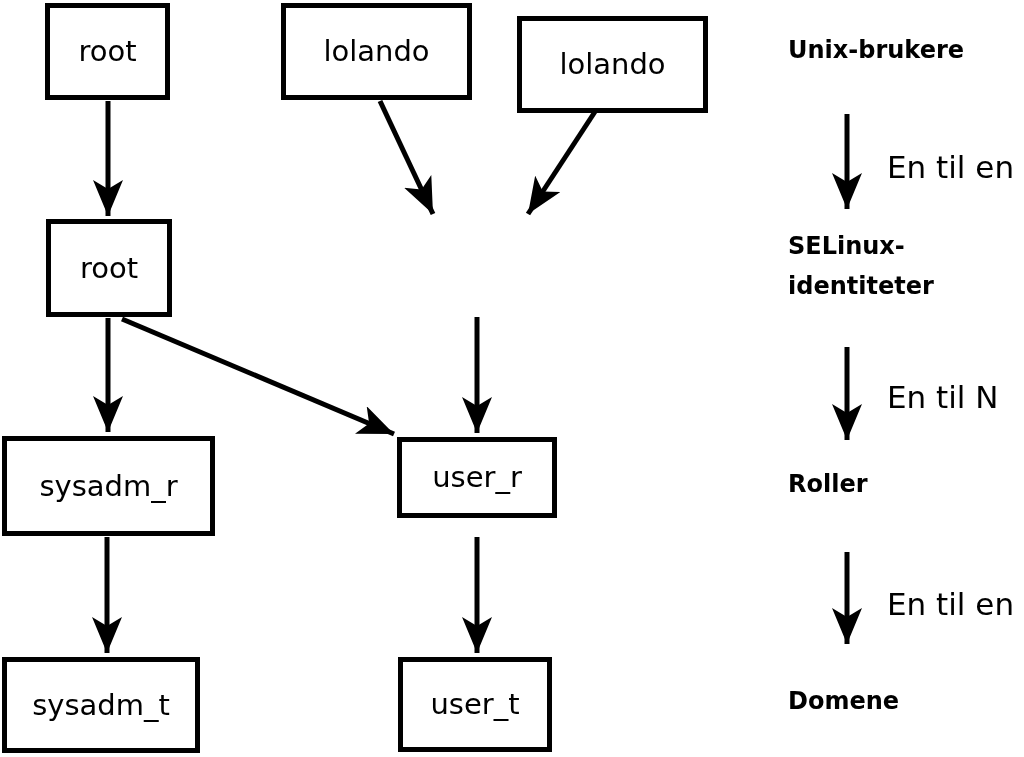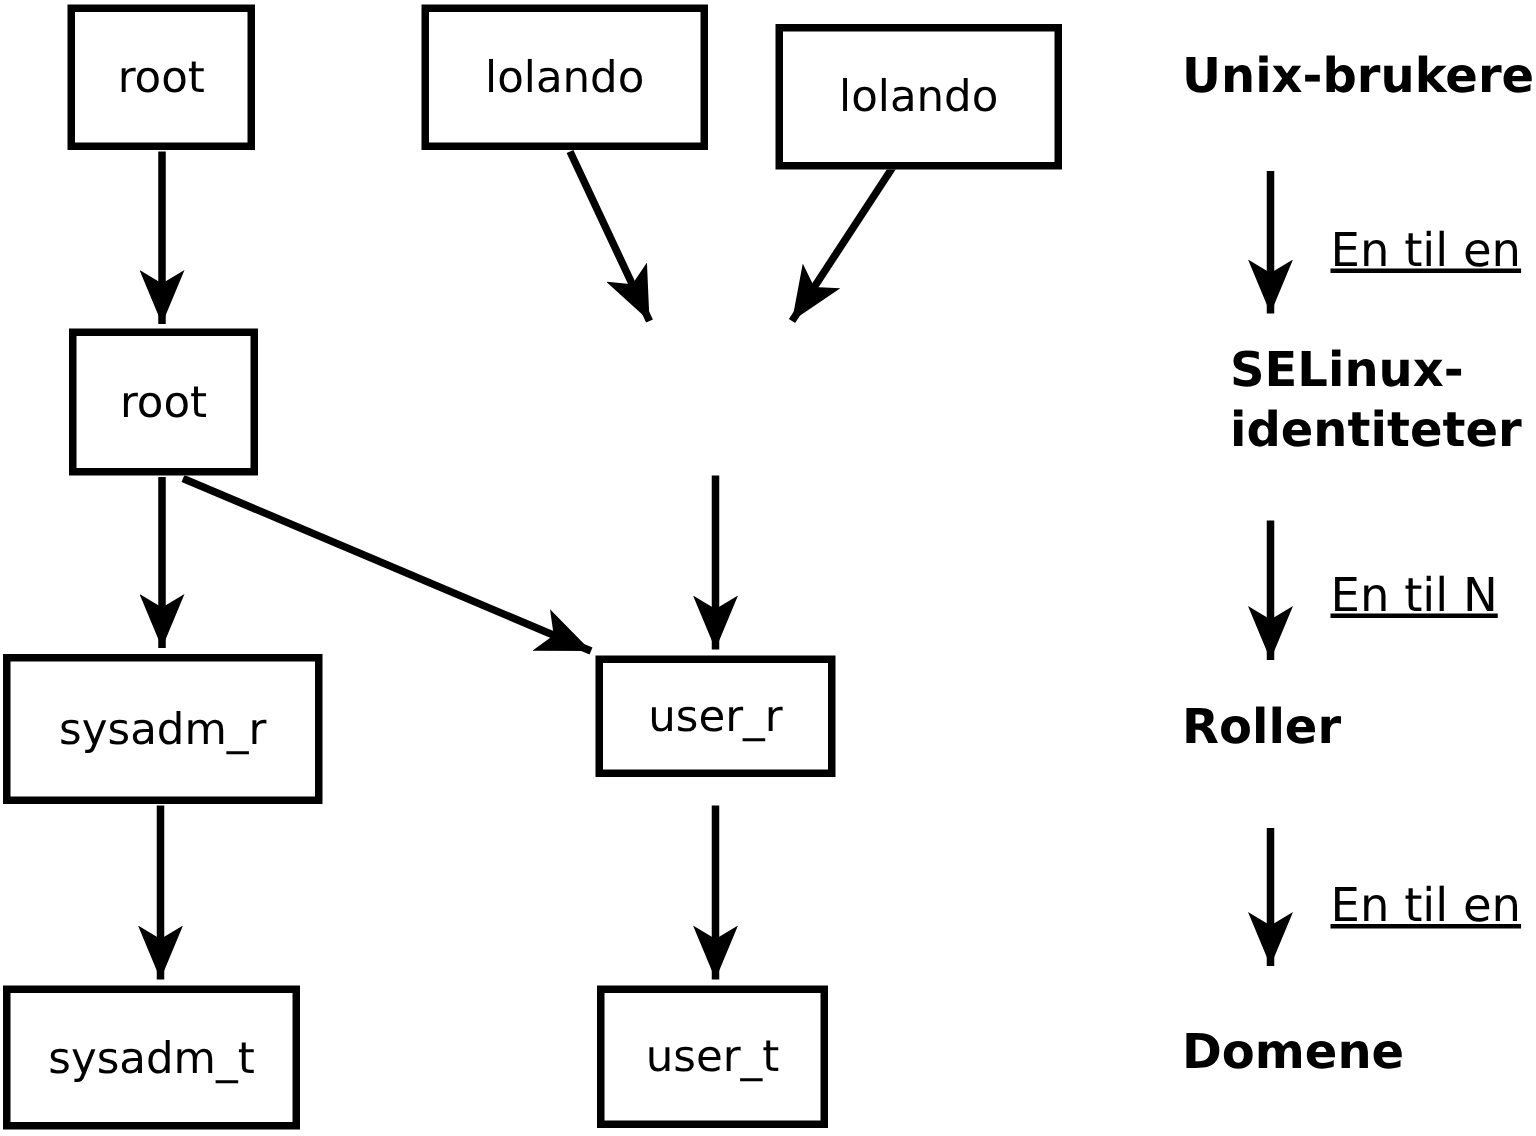--- a/index.html
+++ b/index.html
@@ -30,32 +30,31 @@
     background: #ffffff;
     display: flex;
     align-items: center;
     justify-content: center;
     font-size: 29px;
     line-height: 1;
     white-space: nowrap;
   }
   .legend-label {
     position: absolute;
-    font-size: 32px;
+    font-size: 24px;
     font-weight: bold;
     line-height: 40px;
     white-space: nowrap;
   }
   .mapping-label {
     position: absolute;
     font-size: 31px;
     font-weight: normal;
     line-height: 1.1;
     white-space: nowrap;
-    text-decoration: underline;
   }
 </style>
 </head>
 <body>
 
 <div class="stage">
 
   <svg class="arrows" width="1024" height="757" viewBox="0 0 1024 757" xmlns="http://www.w3.org/2000/svg">
     <defs>
       <marker id="ah" viewBox="0 0 12 10" refX="12" refY="5" markerWidth="36" markerHeight="30" markerUnits="userSpaceOnUse" orient="auto">
@@ -102,21 +101,21 @@
     <span>sysadm_t</span>
   </div>
   <div class="node" style="left:398px;top:657px;width:154px;height:95px">
     <span>user_t</span>
   </div>
 
   <div class="legend-label" style="left:788px;top:30px">Unix-brukere</div>
 
   <div class="mapping-label" style="left:887px;top:150px">En til en</div>
 
-  <div class="legend-label" style="left:820px;top:226px">
+  <div class="legend-label" style="left:788px;top:226px">
     <div>SELinux-</div>
     <div>identiteter</div>
   </div>
 
   <div class="mapping-label" style="left:887px;top:380px">En til N</div>
 
   <div class="legend-label" style="left:788px;top:464px">Roller</div>
 
   <div class="mapping-label" style="left:887px;top:587px">En til en</div>
 

